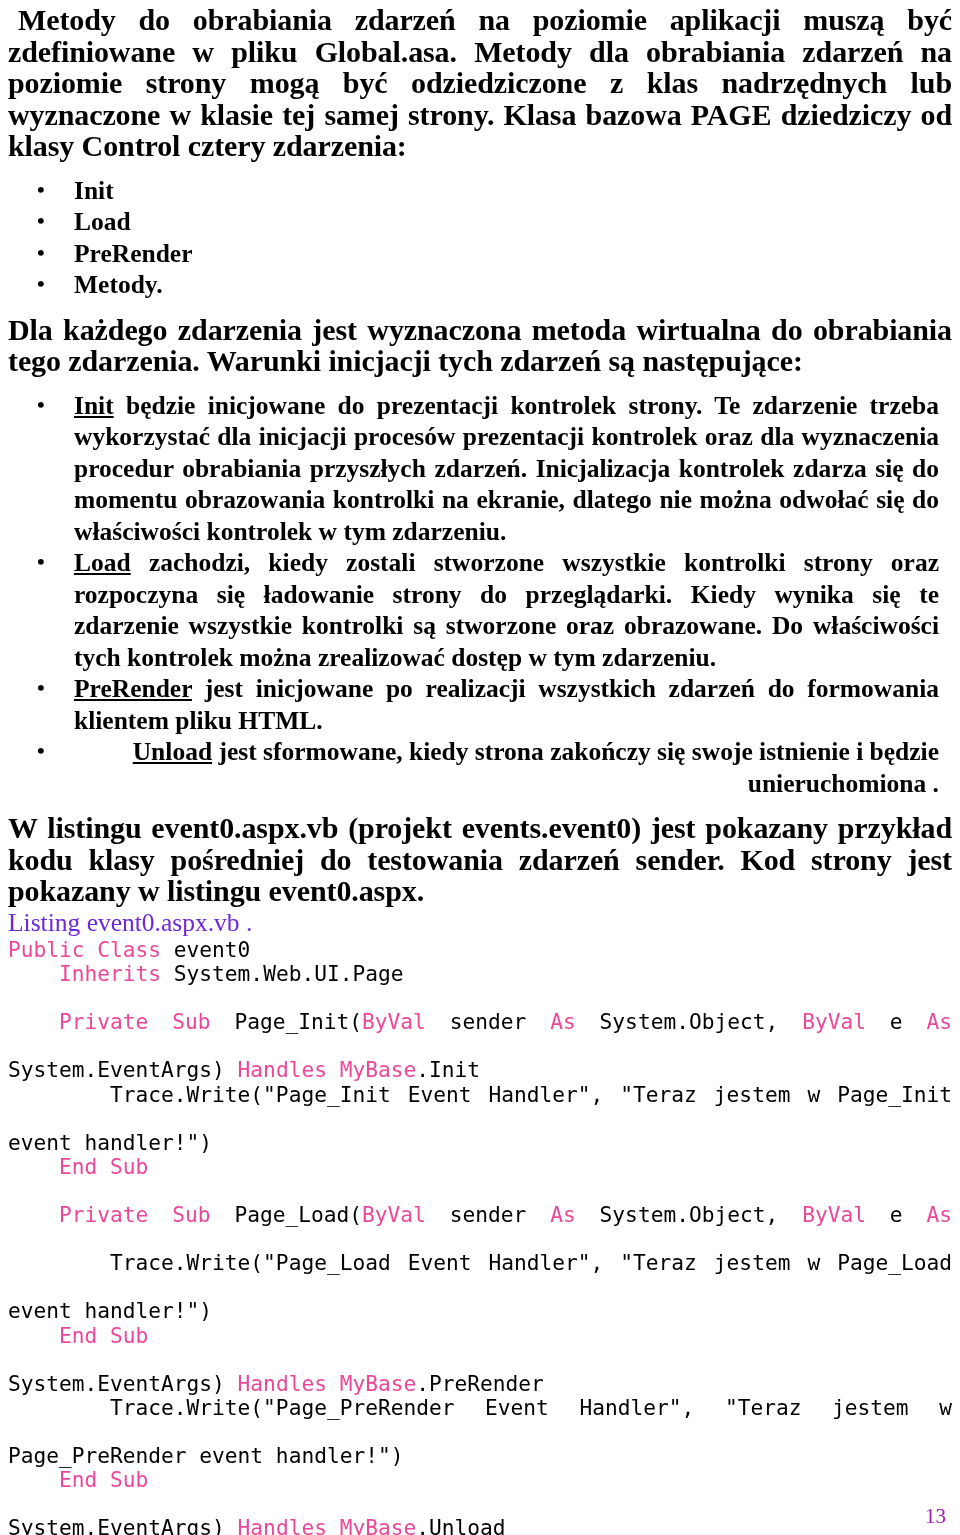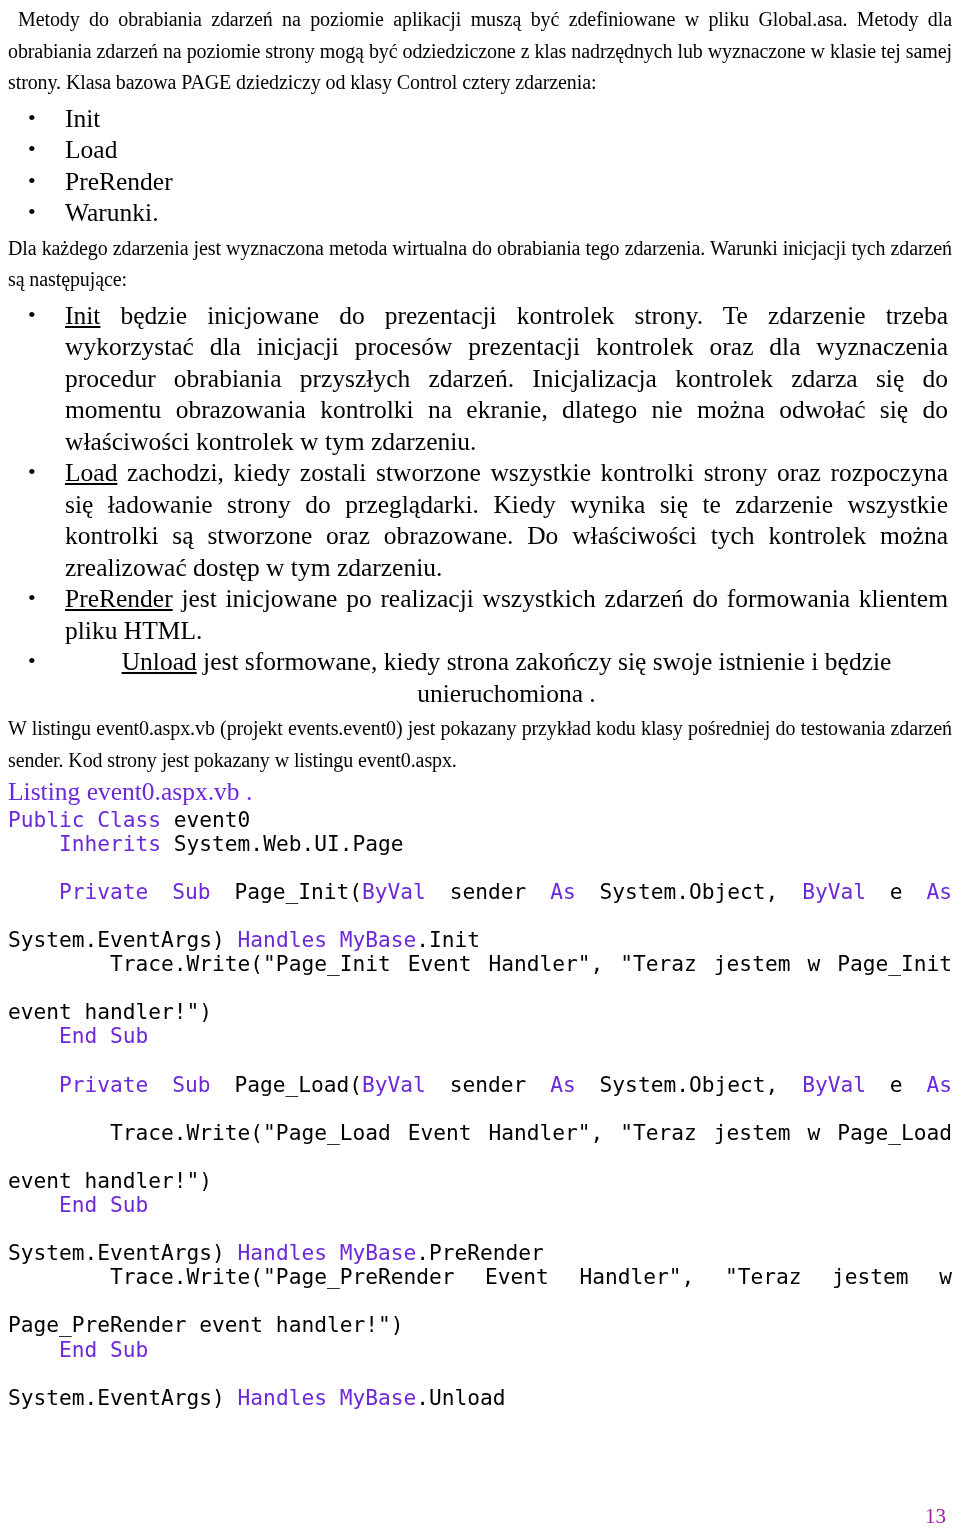--- a/index.html
+++ b/index.html
@@ -18,54 +18,56 @@
   .page {
     position: relative;
     width: 960px;
     height: 1535px;
     box-sizing: border-box;
     padding: 4px 8px 0 8px;
   }
 
   
   .prose {
-    font-size: 20px;
+    font-size: 30px;
     line-height: 31.5px;
     text-align: justify;
     text-justify: inter-word;
     margin: 0;
     letter-spacing: -0.1px;
+    font-weight: bold;
   }
   .prose.first { text-indent: 10px; }
 
   
   ul.bullets {
     list-style: none;
-    margin: 4px;
+    margin: 13px;
     padding: 0;
+    font-weight: bold;
   }
   ul.bullets > li {
     position: relative;
     padding-left: 53px;
     font-size: 25.5px;
     line-height: 31.5px;
     text-align: justify;
     text-justify: inter-word;
     margin: 0;
   }
   ul.bullets > li::before {
     content: "\2022";
     position: absolute;
     left: 16px;
     top: -1px;
     font-size: 22px;
     line-height: 31.5px;
     color: #000;
   }
-  ul.bullets > li:last-child { text-align: center; }
+  ul.bullets > li:last-child { text-align: right; }
   ul.bullets.simple > li { text-align: left; }
   .u { text-decoration: underline; }
 
   
   .listing-caption {
     font-size: 25.5px;
     line-height: 31.5px;
     color: #6d28d9;
     margin: 0;
     text-align: left;
@@ -81,21 +83,21 @@
     white-space: normal;
   }
   .code .ln {
     display: block;
     text-align: justify;
     text-justify: inter-word;
     min-height: 24.1px;
   }
   .code .ln.plain { text-align: left; }
   .code .ln.blank { min-height: 24.1px; }
-  .kw { color: #6d28d9; }
+  .kw { color: #ec4899; }
   .ind1 { display: inline-block; width: 4ch; }
   .ind2 { display: inline-block; width: 8ch; }
   
   .code .ln.just::after {
     content: "";
     display: inline-block;
     width: 100%;
   }
 
   
@@ -112,21 +114,21 @@
 <body>
 
 <div class="page">
 
   <p class="prose first">Metody do obrabiania zdarzeń na poziomie aplikacji muszą być zdefiniowane w pliku Global.asa. Metody dla obrabiania zdarzeń na poziomie strony mogą być odziedziczone z klas nadrzędnych lub wyznaczone w klasie tej samej strony. Klasa bazowa PAGE dziedziczy  od klasy Control cztery zdarzenia:</p>
 
   <ul class="bullets simple">
     <li>Init</li>
     <li>Load</li>
     <li>PreRender</li>
-    <li>Warunki.</li>
+    <li>Metody.</li>
   </ul>
 
   <p class="prose">Dla każdego zdarzenia jest wyznaczona metoda wirtualna do obrabiania tego zdarzenia. Warunki inicjacji tych zdarzeń są następujące:</p>
 
   <ul class="bullets">
     <li><span class="u">Init</span><span> będzie inicjowane do prezentacji kontrolek strony. Te zdarzenie trzeba wykorzystać dla inicjacji procesów prezentacji kontrolek oraz dla wyznaczenia  procedur obrabiania przyszłych zdarzeń. Inicjalizacja kontrolek zdarza  się do momentu obrazowania kontrolki na ekranie, dlatego nie można odwołać się do właściwości kontrolek w tym zdarzeniu.</span></li>
     <li><span class="u">Load</span><span> zachodzi, kiedy zostali stworzone wszystkie kontrolki strony oraz rozpoczyna się ładowanie strony do przeglądarki. Kiedy wynika się te zdarzenie  wszystkie kontrolki są stworzone oraz obrazowane. Do właściwości tych kontrolek można zrealizować dostęp w tym zdarzeniu.</span></li>
     <li><span class="u">PreRender</span><span> jest inicjowane po realizacji wszystkich zdarzeń do formowania klientem pliku HTML.</span></li>
     <li><span class="u">Unload</span><span>  jest sformowane,     kiedy strona zakończy się swoje istnienie i będzie unieruchomiona .</span></li>
   </ul>

